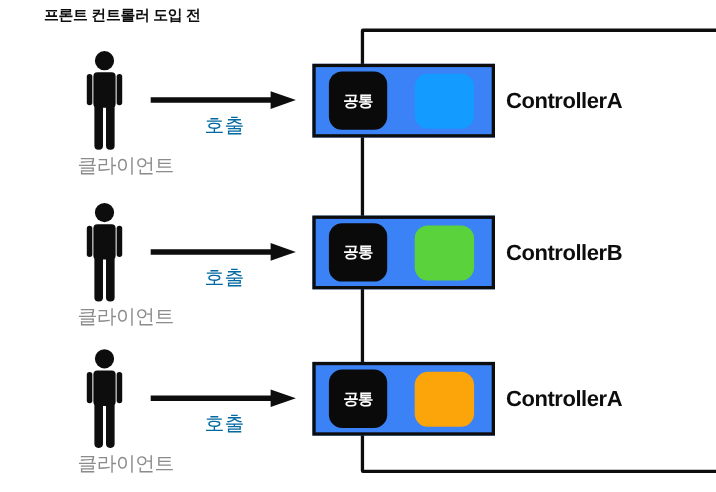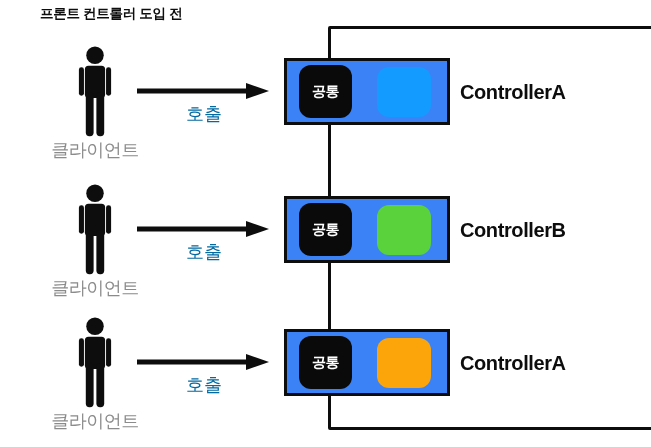--- a/index.html
+++ b/index.html
@@ -45,21 +45,21 @@
     left: 35px;
     top: 0px;
     width: 56px;
     height: 92px;
   }
   .client-label {
     position: absolute;
     left: 0px;
     top: 92px;
     width: 126px;
-    text-align: center;
+    text-align: right;
     font-size: 18px;
     color: #8b8b8b;
     letter-spacing: -0.5px;
     white-space: nowrap;
   }
   .arrow {
     position: absolute;
     left: 104px;
     top: 36px;
     width: 134px;

